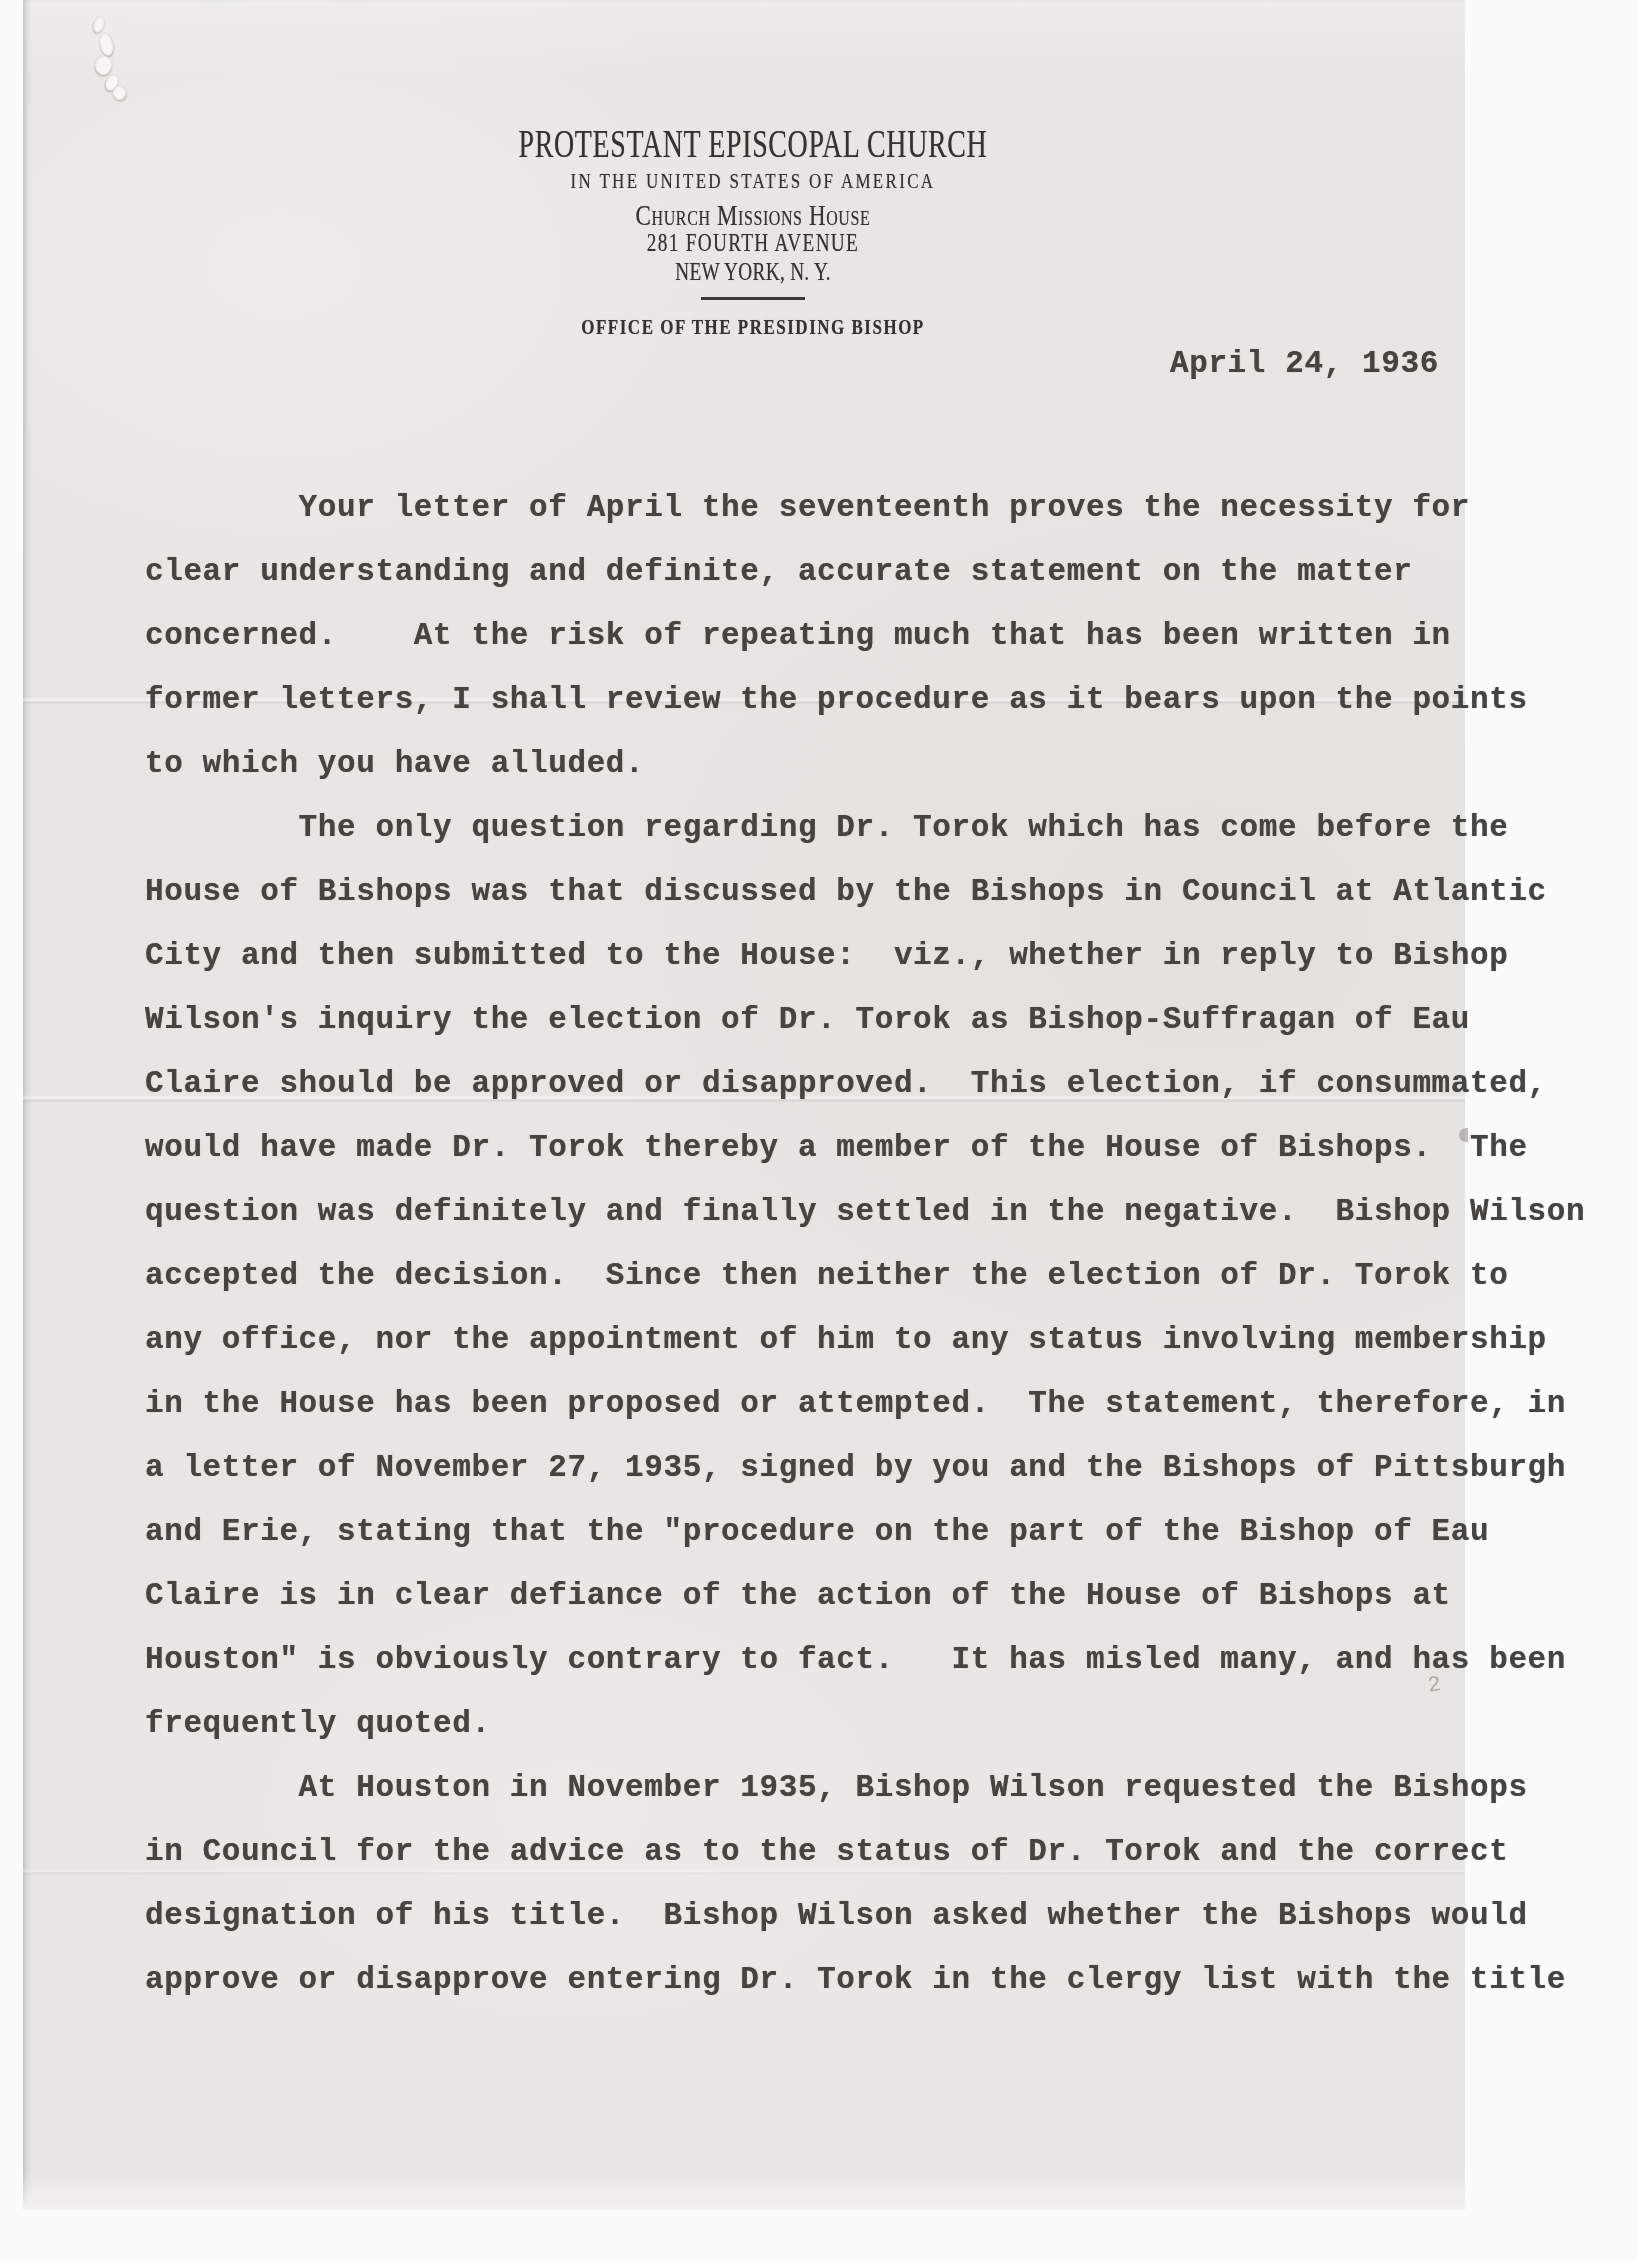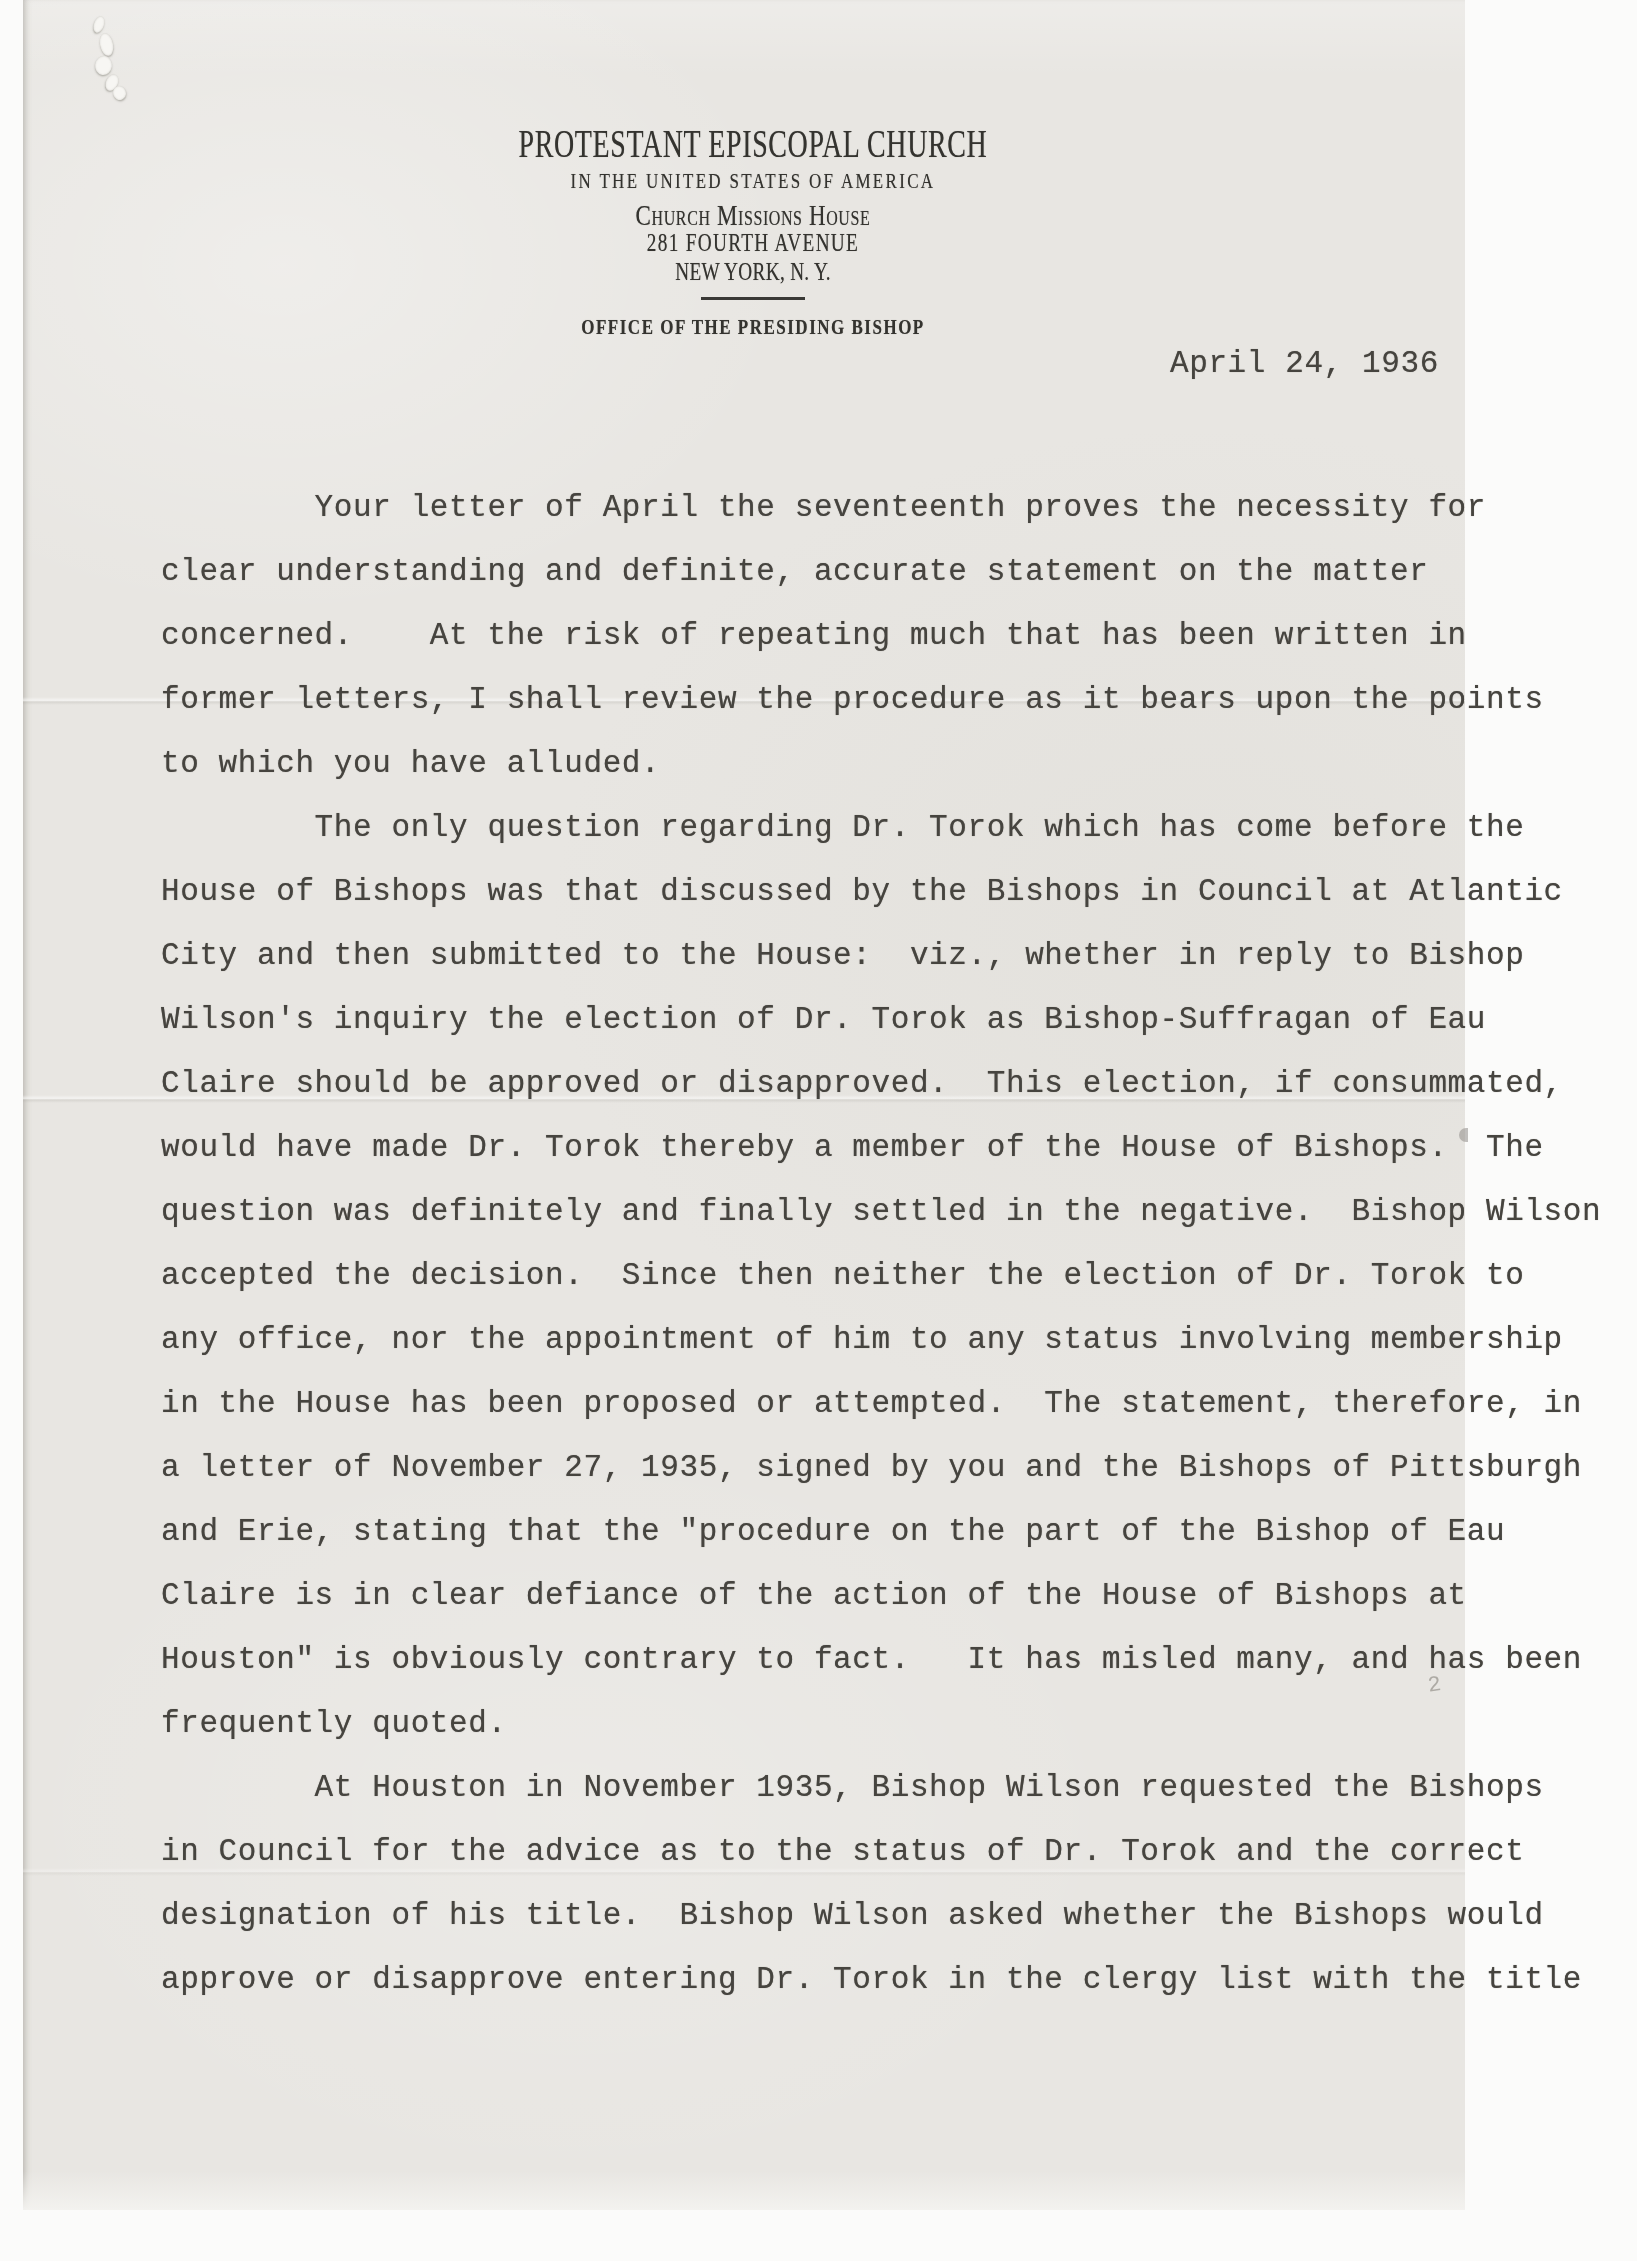--- a/index.html
+++ b/index.html
@@ -38,24 +38,24 @@
              transform:translateX(9px) scaleY(1.3);transform-origin:center top;}
   .lh-ave   {top:229px;font-size:19.3px;letter-spacing:1.3px;transform:translateX(9px) scaleY(1.3);transform-origin:center top;}
   .lh-city  {top:258px;font-size:19.3px;letter-spacing:0.3px;transform:translateX(9px) scaleY(1.3);transform-origin:center top;}
   .lh-divider{position:absolute;top:297px;left:50%;width:104px;height:3.2px;background:#3a3936;
              transform:translateX(calc(-50% + 9px));}
   .lh-office{top:315px;font-size:17px;font-weight:700;letter-spacing:1.5px;
              transform:translateX(9px) scaleY(1.25);transform-origin:center top;}
   
   .tw{position:absolute;font-family:"Liberation Mono","DejaVu Sans Mono",monospace;
       font-size:31px;line-height:64px;letter-spacing:0.6px;color:#46443f;white-space:pre;
-      text-shadow:0 0 0.8px rgba(70,68,62,0.65);}
+      text-shadow:0 0 0.8px rgba(70,68,62,0.65);font-weight:bold;}
   .date{left:1147px;top:332px;}
   .salutation{left:122px;top:403px;}
-  .body-lines{left:138px;top:476px;}
+  .body-lines{left:122px;top:476px;}
   .body-lines .line{height:64px;line-height:64px;white-space:pre;}
   
   .pencil{position:absolute;left:1405px;top:1673px;font-family:"Liberation Mono","DejaVu Sans Mono",monospace;
       font-size:22px;color:rgba(125,122,114,0.55);transform:rotate(-8deg);text-shadow:none;}
   .edge-nick{position:absolute;right:-2.6px;top:1128px;width:9px;height:14px;background:#8f8d88;
       border-radius:7.7px 0 0 7.7px;opacity:0.55;}
 </style>
 </head>
 <body>
 

